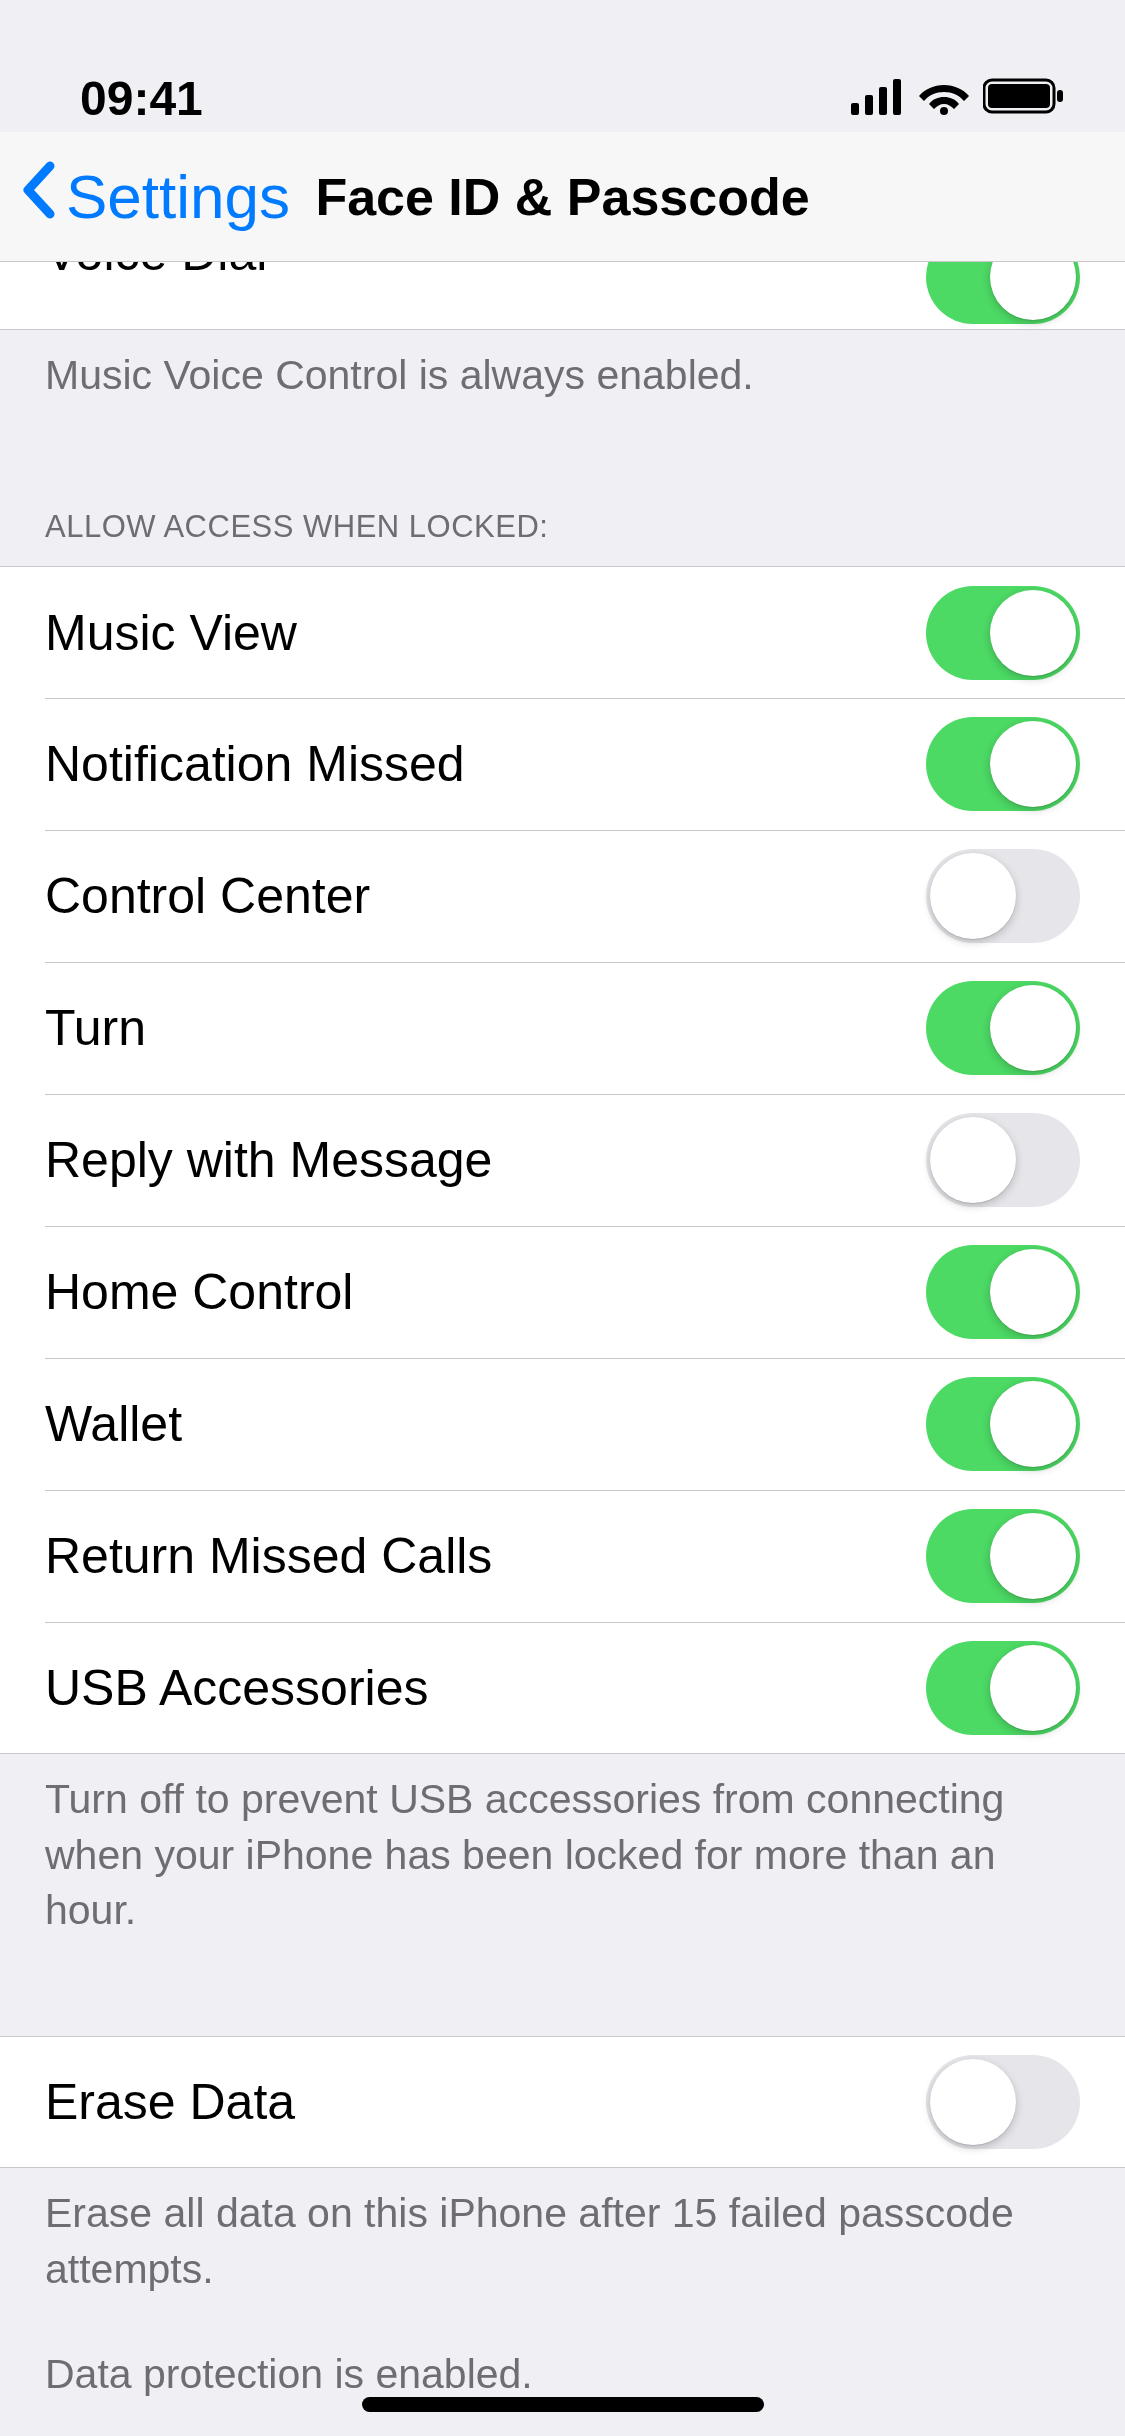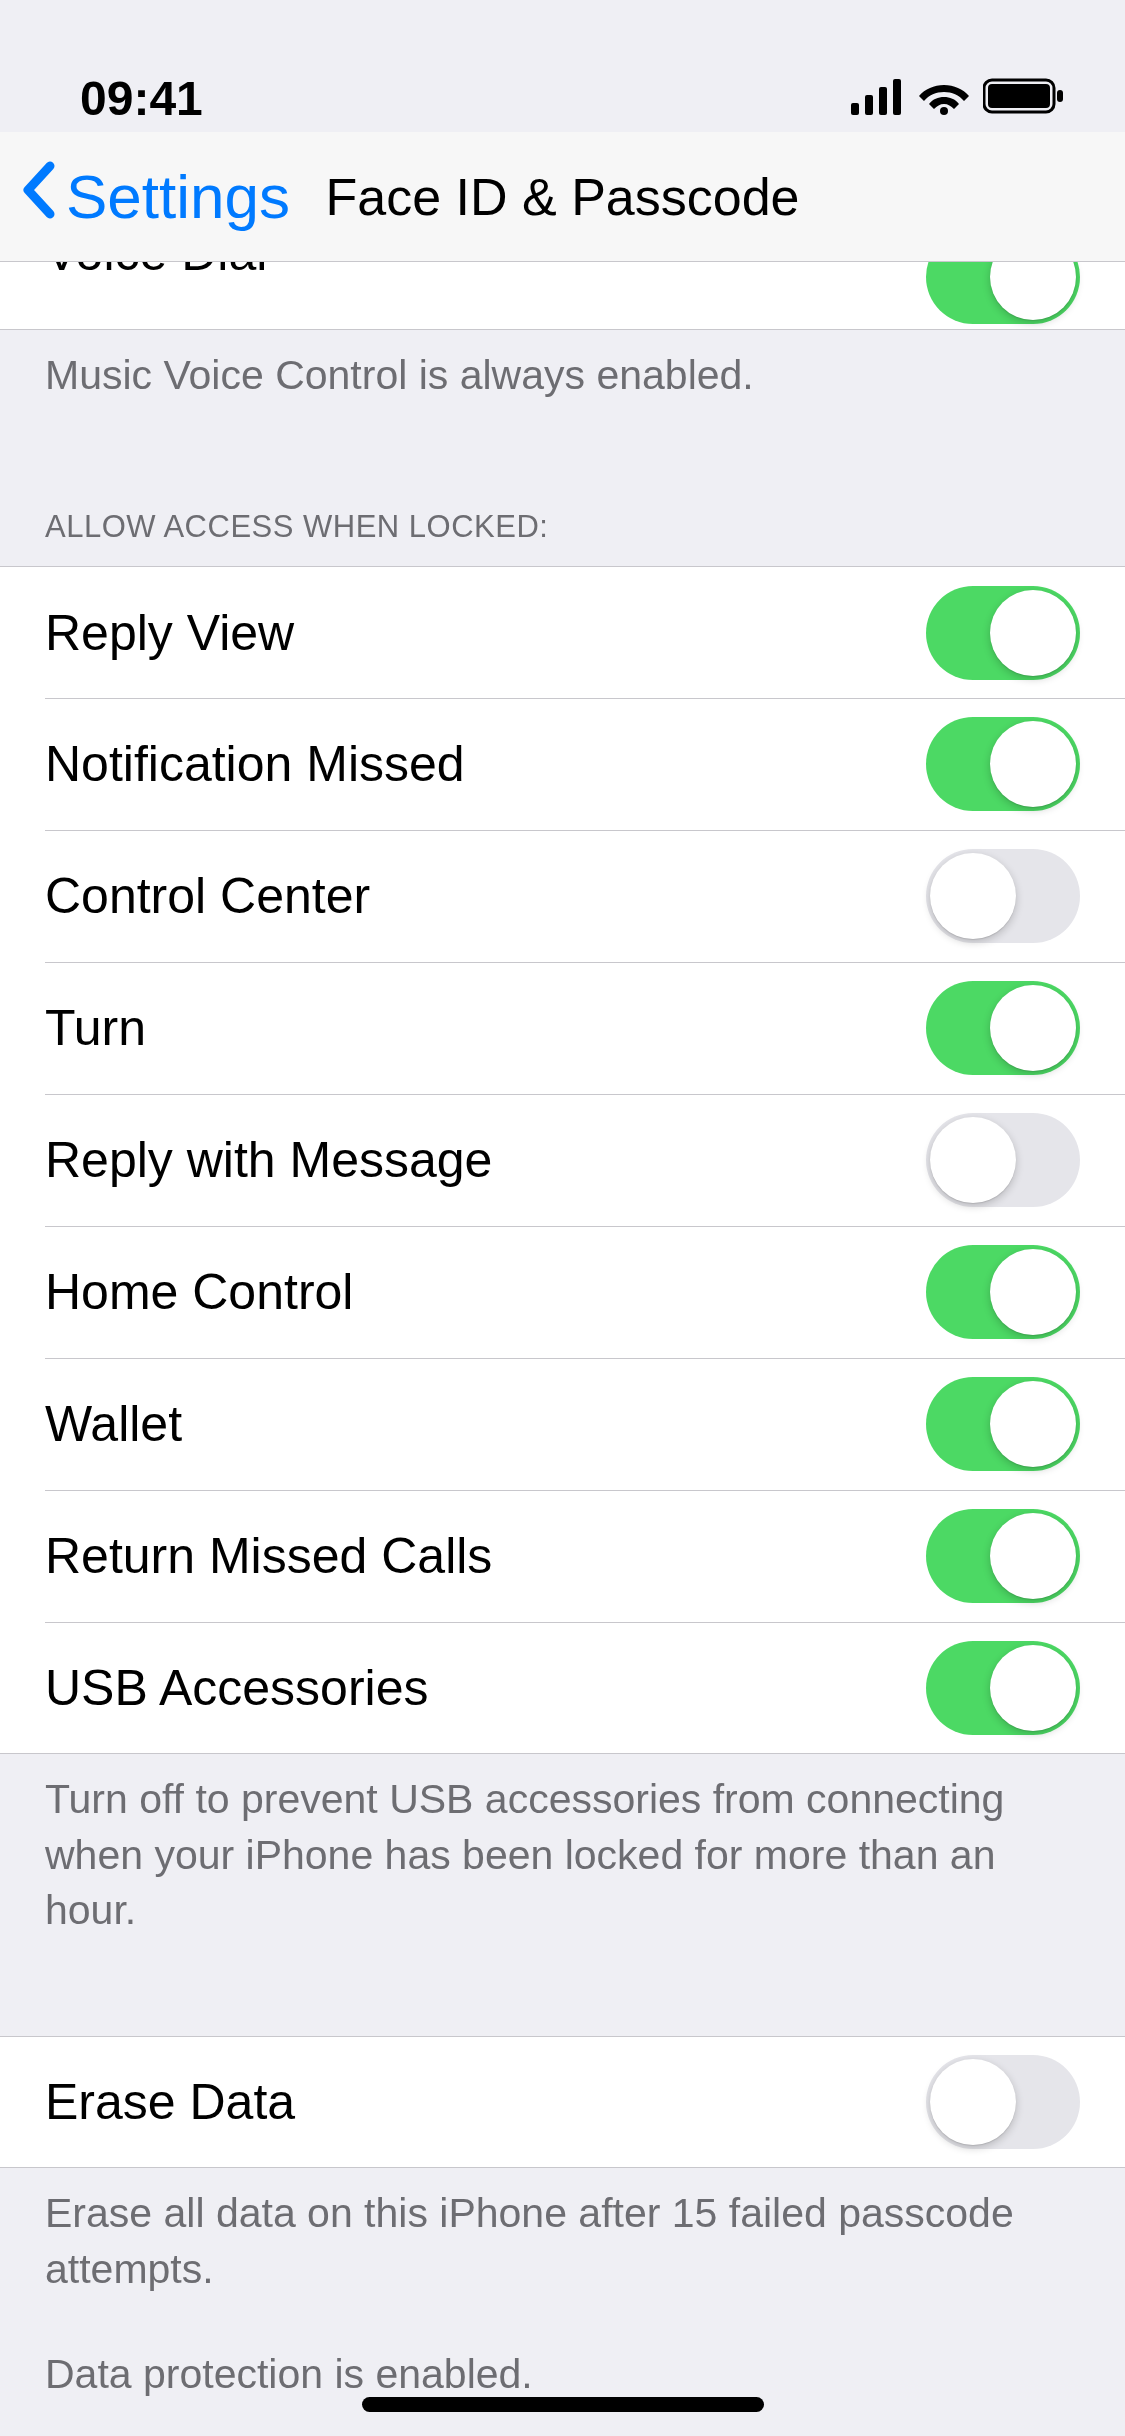--- a/index.html
+++ b/index.html
@@ -42,21 +42,21 @@
     color: #007aff;
     font-size: 62px;
     padding-left: 20px;
     cursor: pointer;
   }
   .nav-title {
     position: absolute;
     left: 0; right: 0;
     text-align: center;
     font-size: 52px;
-    font-weight: 400;
+    font-weight: 700;
     color: #000;
     pointer-events: none;
   }
   .content {
     position: absolute;
     top: 262px; left: 0; right: 0; bottom: 0;
   }
   .cell {
     background: #fff;
     min-height: 132px;
@@ -180,21 +180,21 @@
     <div class="toggle on">
         <div class="toggle-knob"></div>
       </div>
   </div>
   <div class="footer-text">Music Voice Control is always enabled.</div>
 
   <div class="header-text">Allow access when locked:</div>
 
   <div id="allow-group">
       <div class="cell group-border-top">
-        <span class="cell-label">Reply View</span>
+        <span class="cell-label">Music View</span>
         <div class="toggle on">
           <div class="toggle-knob"></div>
         </div>
       </div>
       <div class="cell">
         <span class="cell-label">Notification Missed</span>
         <div class="toggle on">
           <div class="toggle-knob"></div>
         </div>
       </div>

